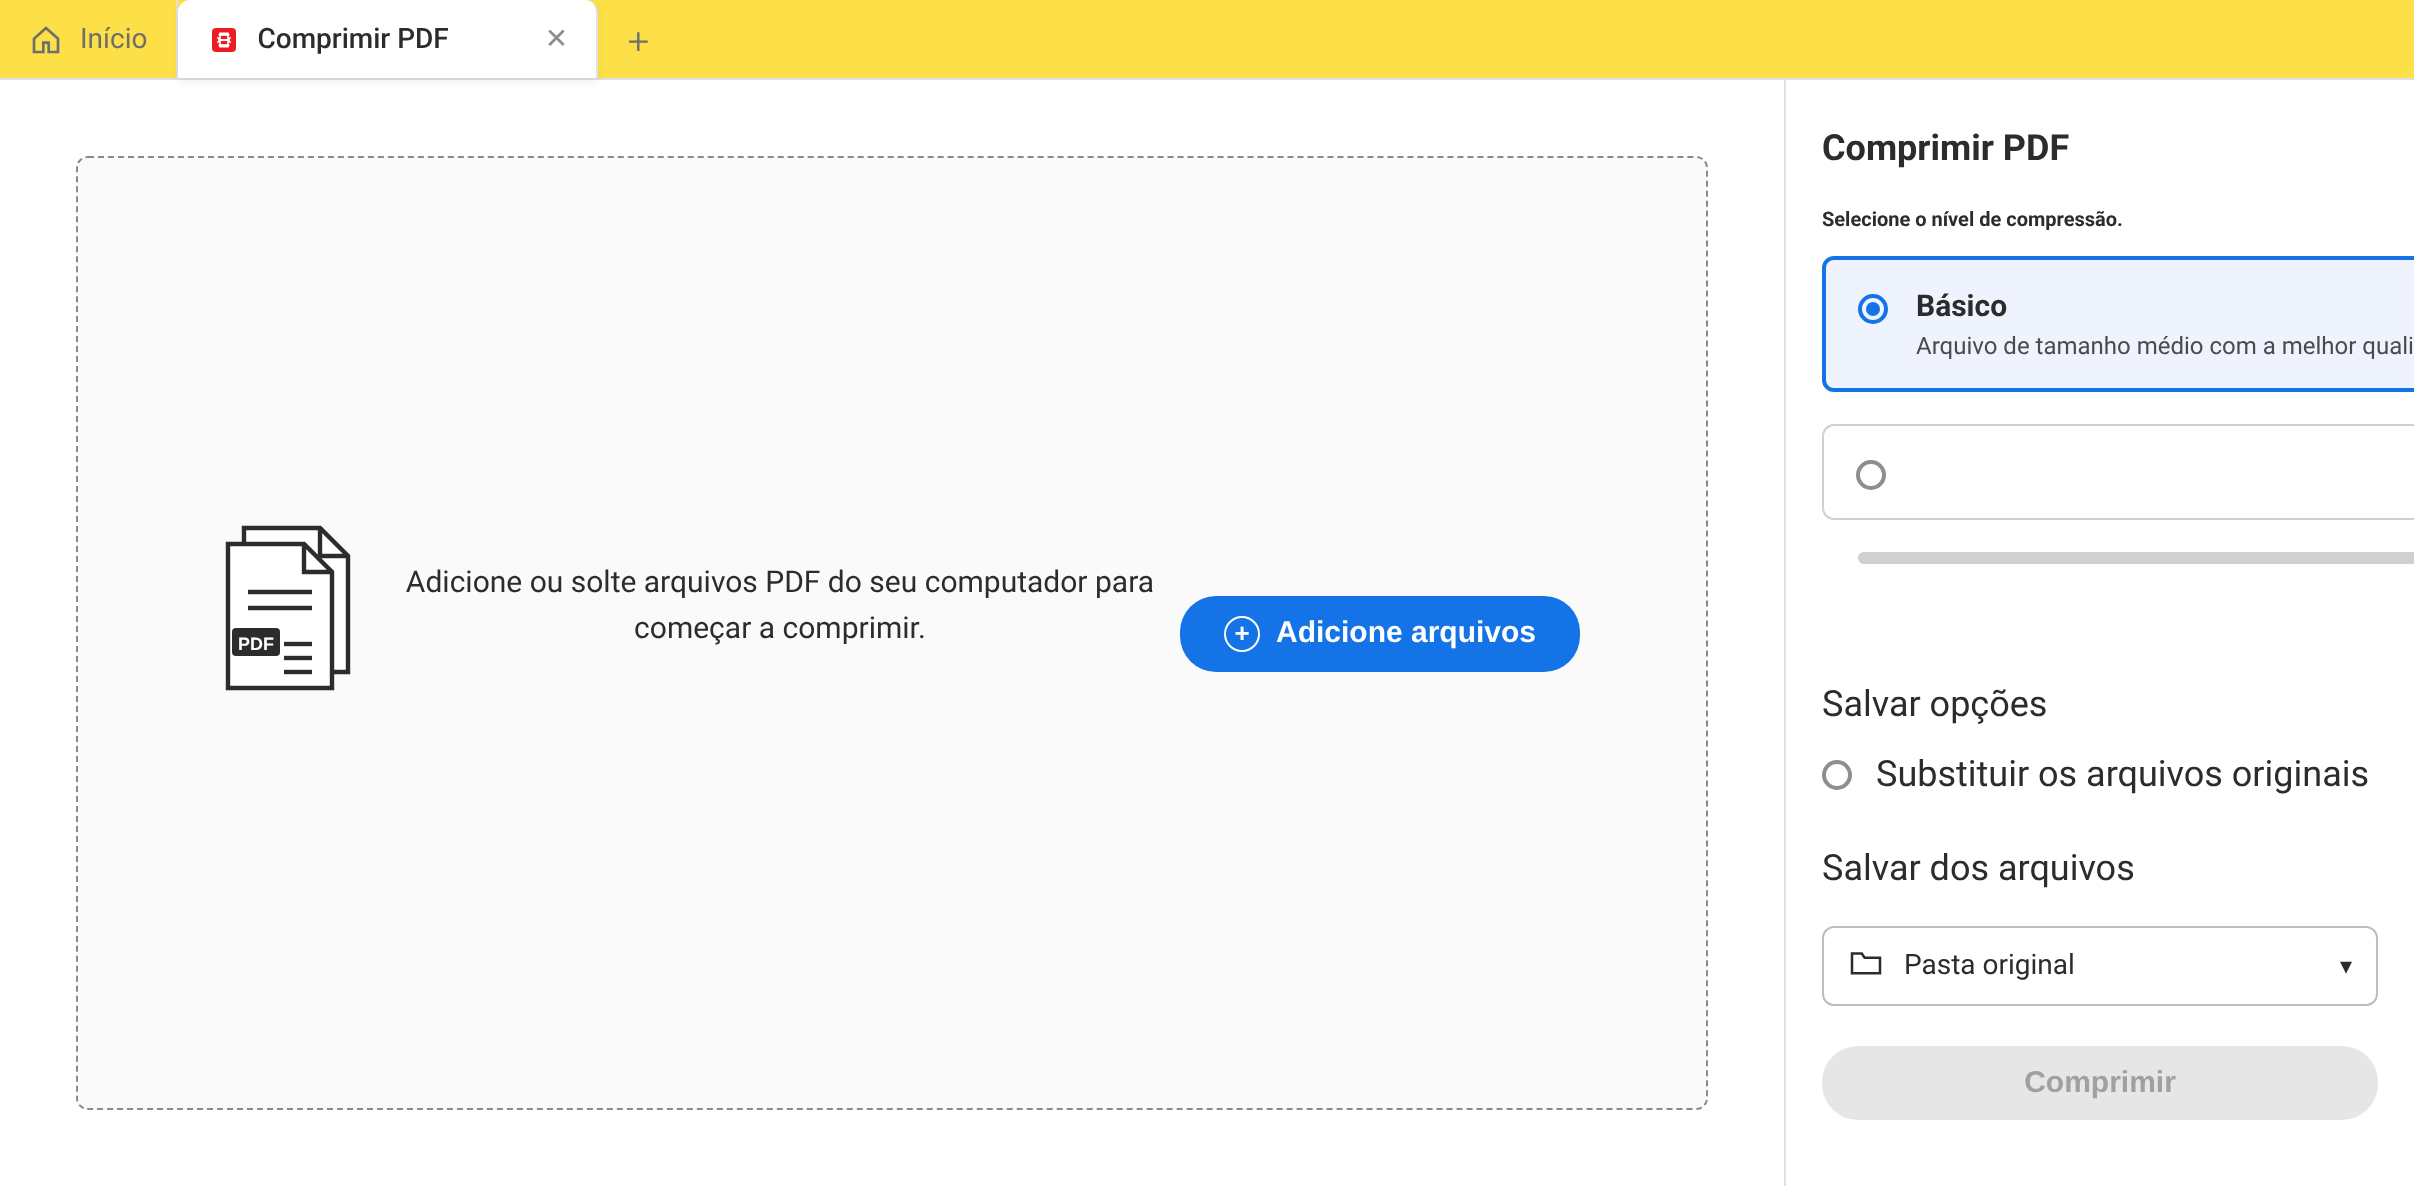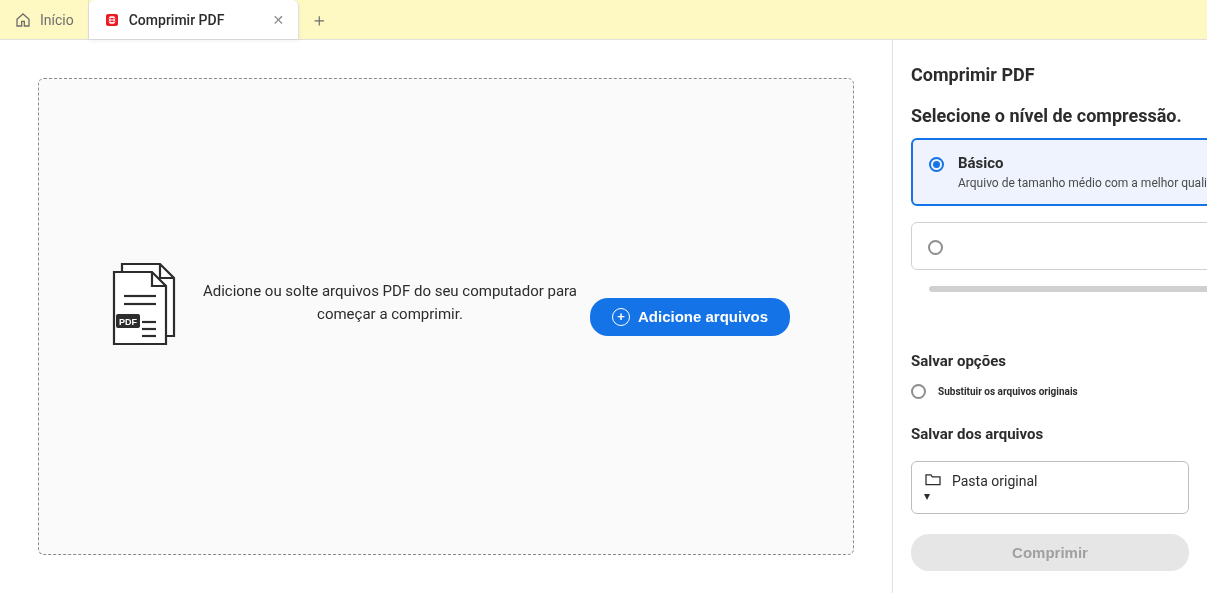--- a/index.html
+++ b/index.html
@@ -12,21 +12,21 @@
     height: 593px;
     overflow: hidden;
   }
 
   
   .tabbar {
     display: flex;
     align-items: center;
     height: 40px;
     border-bottom: 1px solid #e0e0e0;
-    background: #fef9c3;
+    background: #fde047;
   }
   .tab {
     display: flex;
     align-items: center;
     gap: 8px;
     padding: 0 14px;
     height: 100%;
     border-right: 1px solid #e0e0e0;
     cursor: pointer;
     color: #6e6e6e;
@@ -105,21 +105,21 @@
   }
 
   
   .sidebar-inner { padding: 0 0 0 0; }
   .panel-title {
     font-size: 18px;
     font-weight: 700;
     padding: 0 18px 12px 18px;
   }
   .panel-subtitle {
-    font-size: 18px;
+    font-size: 10px;
     font-weight: 700;
     padding: 8px 18px 12px 18px;
   }
 
   .options-wrap {
     padding-left: 18px;
     overflow-x: hidden;
   }
   .option-card {
     border: 1px solid #d0d0d0;
@@ -151,39 +151,39 @@
   .option-desc { font-size: 12px; color: #4b4b4b; white-space: nowrap; }
 
   .scroll-hint {
     height: 6px; background:#d0d0d0; border-radius:3px;
     margin: 0 0 0 18px; margin-right:-20px;
   }
 
   .section-gap { height: 60px; }
 
   .section-label {
-    font-size: 15px; font-weight:700; padding: 0 18px 10px 18px;
+    font-size: 18px; font-weight:400; padding: 0 18px 10px 18px;
   }
 
   .radio-row {
     display:flex; align-items:center; gap:12px; padding: 4px 18px 10px 18px;
     cursor:pointer;
   }
   .radio-row .radio-outer { margin-top:0; }
   .radio-row.selected .radio-outer { border-color:#1473e6; }
   .radio-row.selected .radio-inner { display:block; }
-  .radio-row-label { font-size:10px; color:#2c2c2c;font-weight:bold; }
+  .radio-row-label { font-size:18px; color:#2c2c2c; }
 
   .select-box {
     margin: 8px 18px 0 18px;
     border: 1px solid #bdbdbd;
     border-radius: 6px;
     padding: 10px 12px;
-    display:flex; justify-content:space-between;
-    cursor:pointer; background:#fff;flex-direction:column;
+    display:flex; align-items:center; justify-content:space-between;
+    cursor:pointer; background:#fff;
   }
   .select-left { display:flex; align-items:center; gap:10px; }
   .folder-icon { width:18px; height:14px; }
   .select-text { font-size:14px; }
   .chevron-down { font-size:12px; color:#2c2c2c; }
 
   .submit-btn {
     margin: 20px 18px 0 18px;
     background: #e6e6e6;
     color: #a0a0a0;

